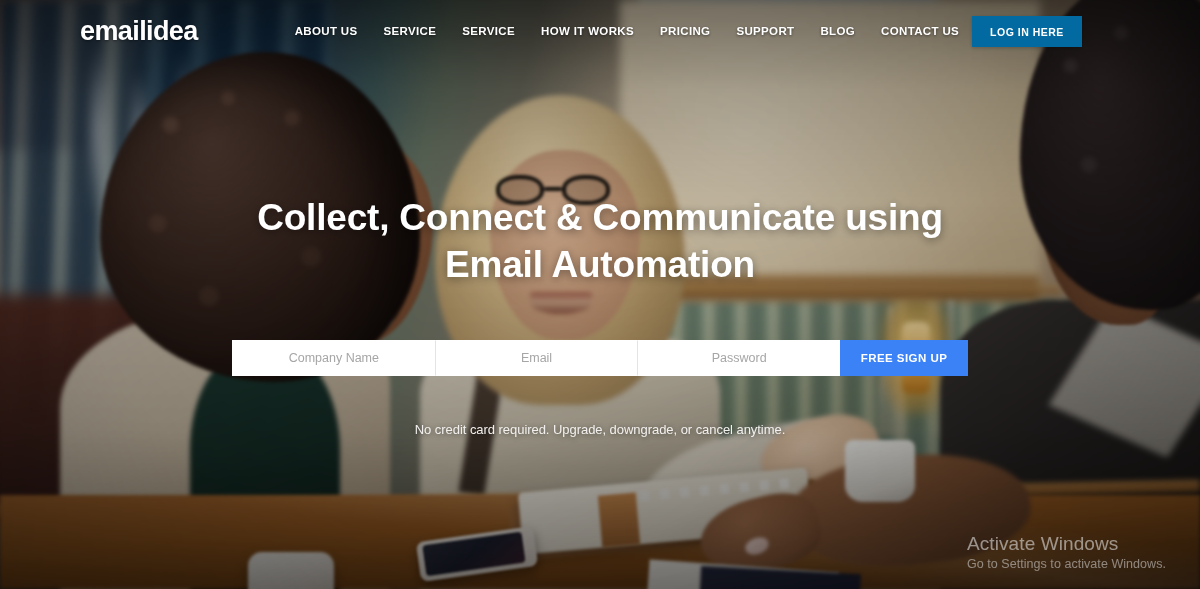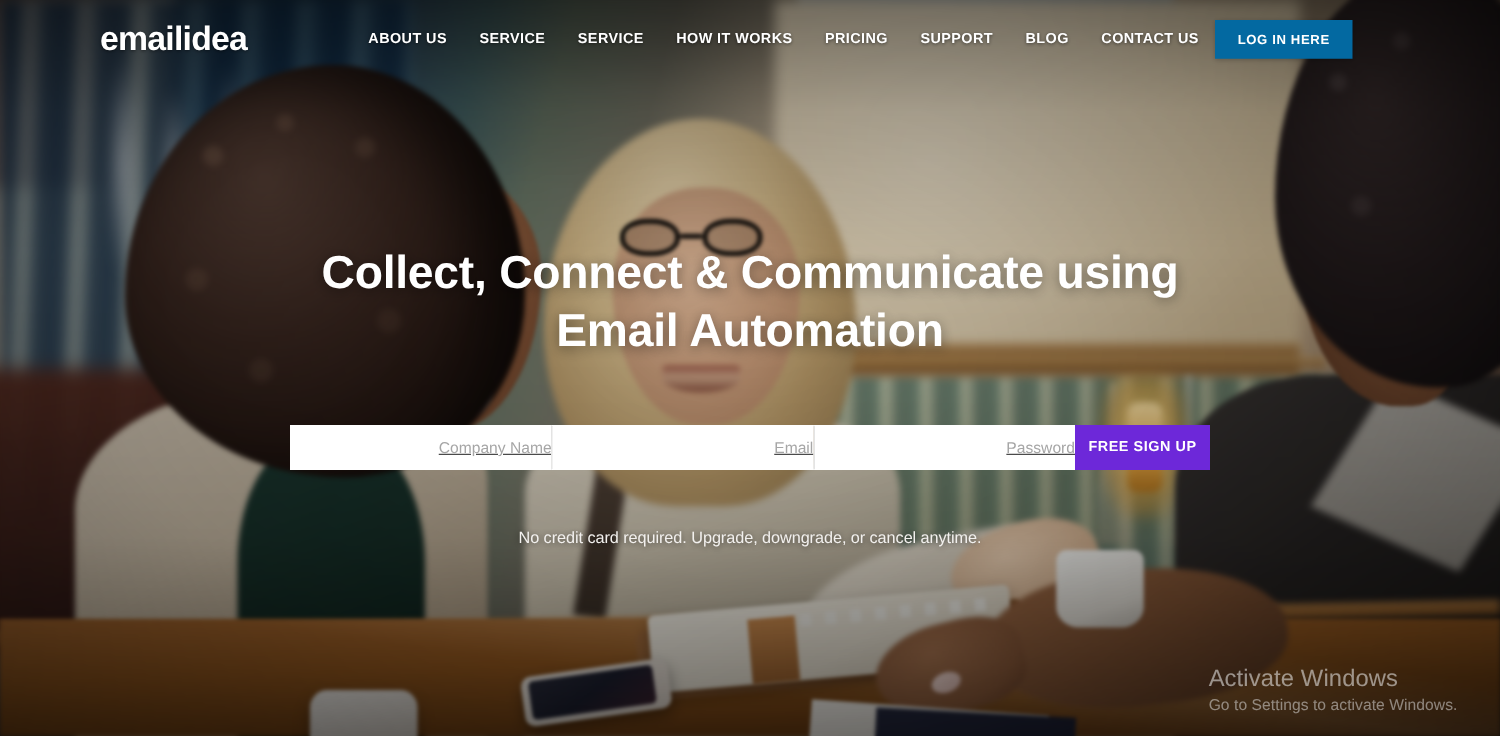--- a/index.html
+++ b/index.html
@@ -497,29 +497,28 @@
   }
   .field{
     flex:1 1 0;
     height:36px;
     border:1px solid #ffffff;
     border-right:none;
     background:#fff;
     font-family:"Liberation Sans", sans-serif;
     font-size:12.5px;
     color:#4a4a4a;
-    text-align:right;
+    text-align:center;
     outline:none;
-    text-decoration:underline;
   }
   .field::placeholder{ color:#a6a6a6; font-size:12.5px; }
   .field + .field{ border-left:1px solid #e4e4e4; }
   .signup-btn{
-    width:108px; height:36px;
-    background:#6d28d9;
+    width:128px; height:36px;
+    background:#3b82f6;
     border:none;
     color:#fff;
     font-family:"Liberation Sans", sans-serif;
     font-size:11.5px; font-weight:bold; letter-spacing:.45px;
     cursor:pointer;
   }
 
   .disclaimer{
     margin-top:14px;
     color:#f2f0ee;

